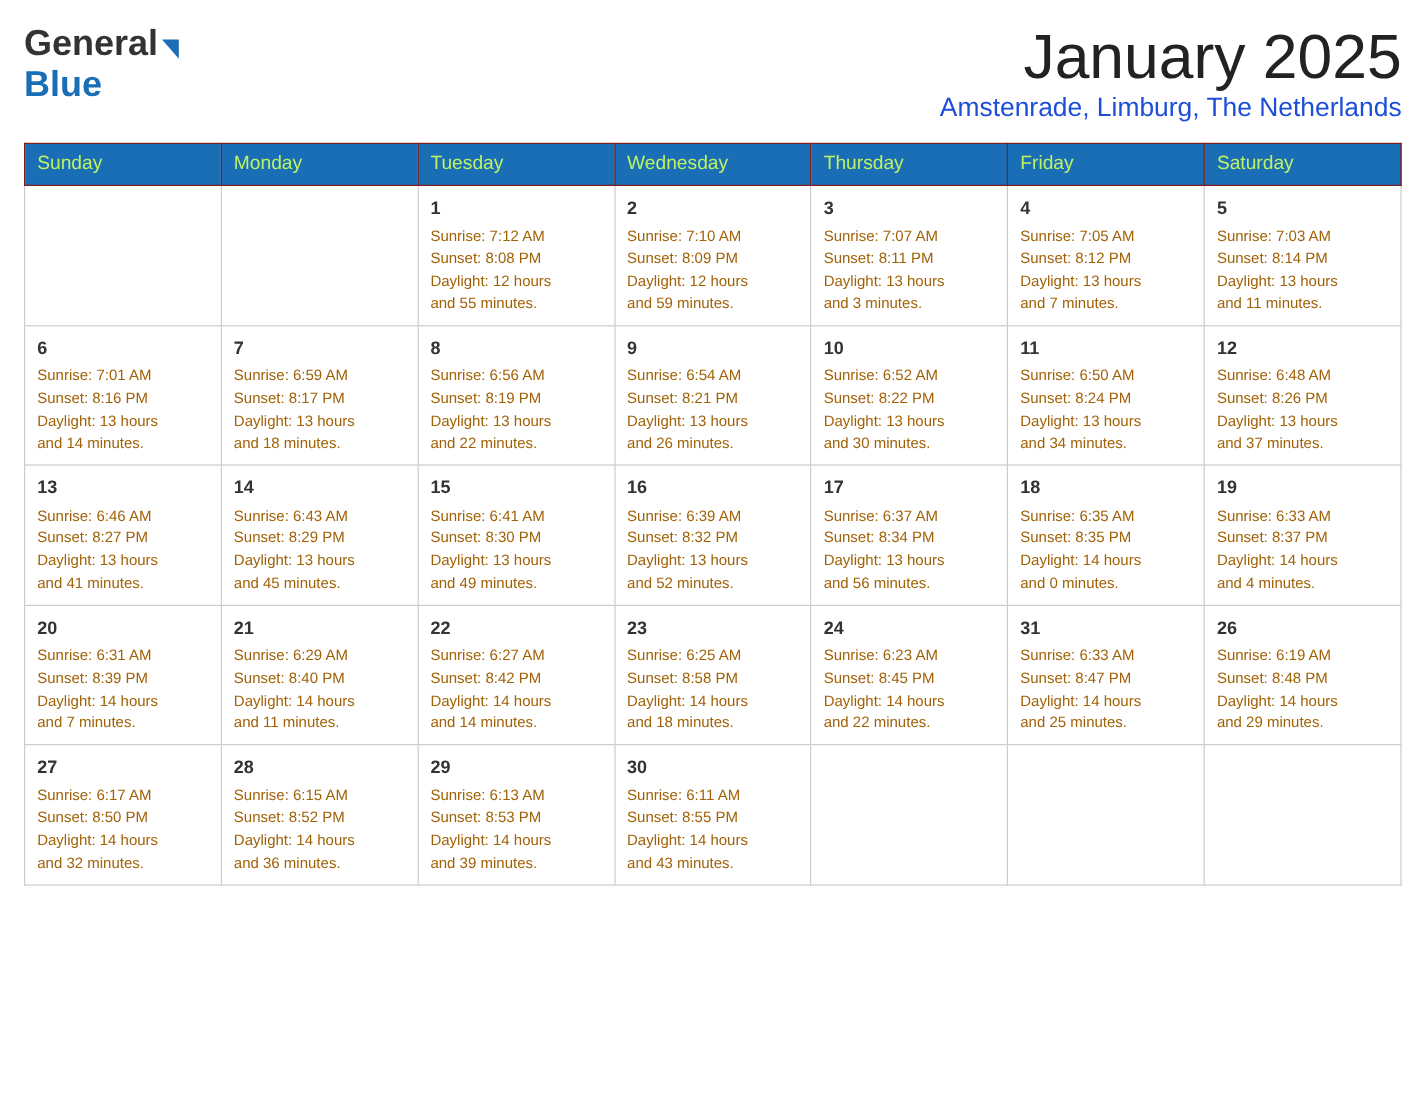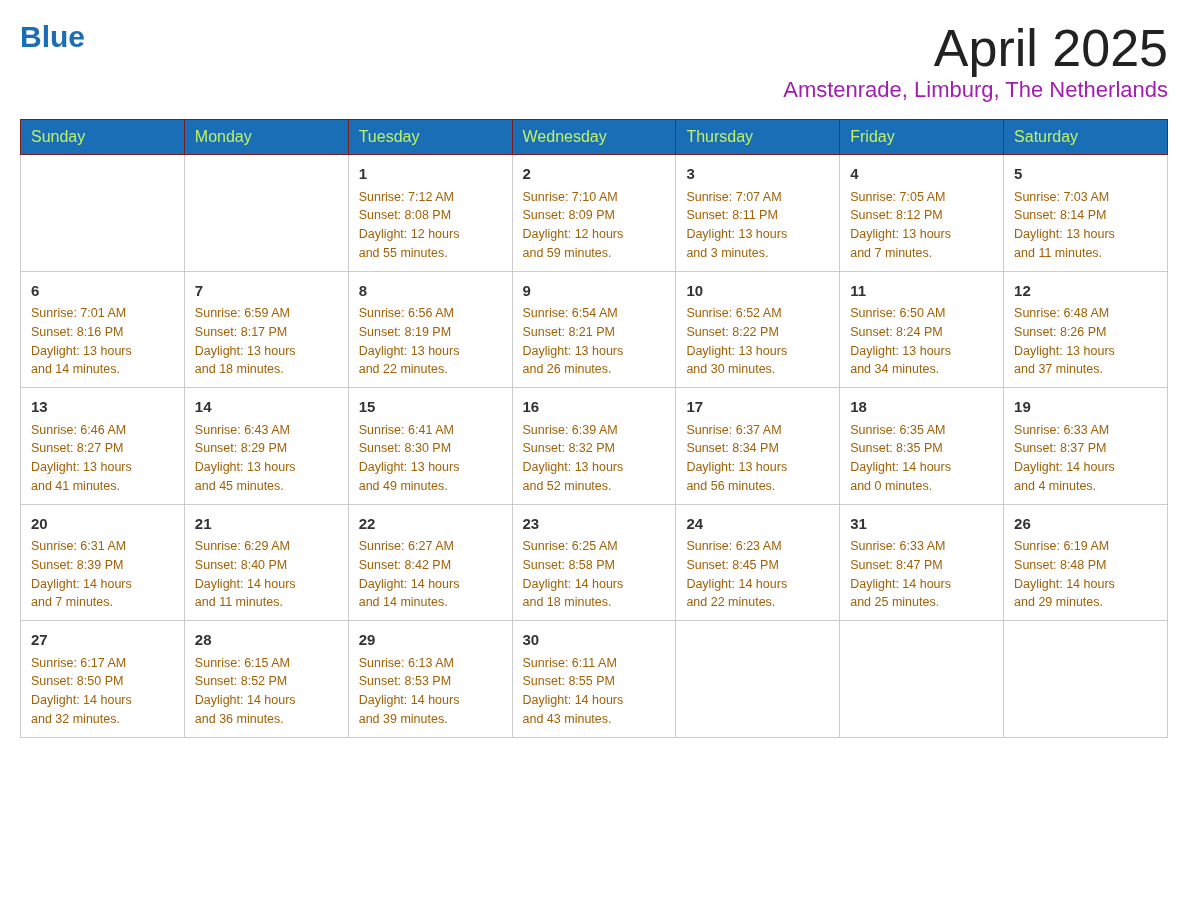--- a/index.html
+++ b/index.html
@@ -21,21 +21,21 @@
       text-align: right;
     }
     .month-title {
       font-size: 52px;
       font-weight: normal;
       color: #222;
       line-height: 1.1;
     }
     .location-title {
       font-size: 22px;
-      color: #a21caf;
+      color: #1d4ed8;
       font-weight: normal;
       margin-left: 36px;
     }
     .calendar {
       width: 100%;
       border-collapse: collapse;
       border: 1px solid #aaa;
     }
     .calendar th {
       background-color: #1a6eb5;
@@ -94,26 +94,30 @@
       font-size: 30px;
       font-weight: bold;
       color: #1a6eb5;
     }
   </style>
 </head>
 <body>
 
 <div class="header">
   <div class="logo-wrapper">
+    <div class="logo-row">
+      <span class="logo-general">General</span>
+      <span class="logo-arrow"></span>
+    </div>
     <div>
       <span class="logo-blue-text">Blue</span>
     </div>
   </div>
   <div class="title-section">
-    <div class="month-title">April 2025</div>
+    <div class="month-title">January 2025</div>
     <div class="location-title">Amstenrade, Limburg, The Netherlands</div>
   </div>
 </div>
 
 <table class="calendar">
   <thead>
     <tr>
     <th>Sunday</th>
         <th>Monday</th>
         <th>Tuesday</th>

